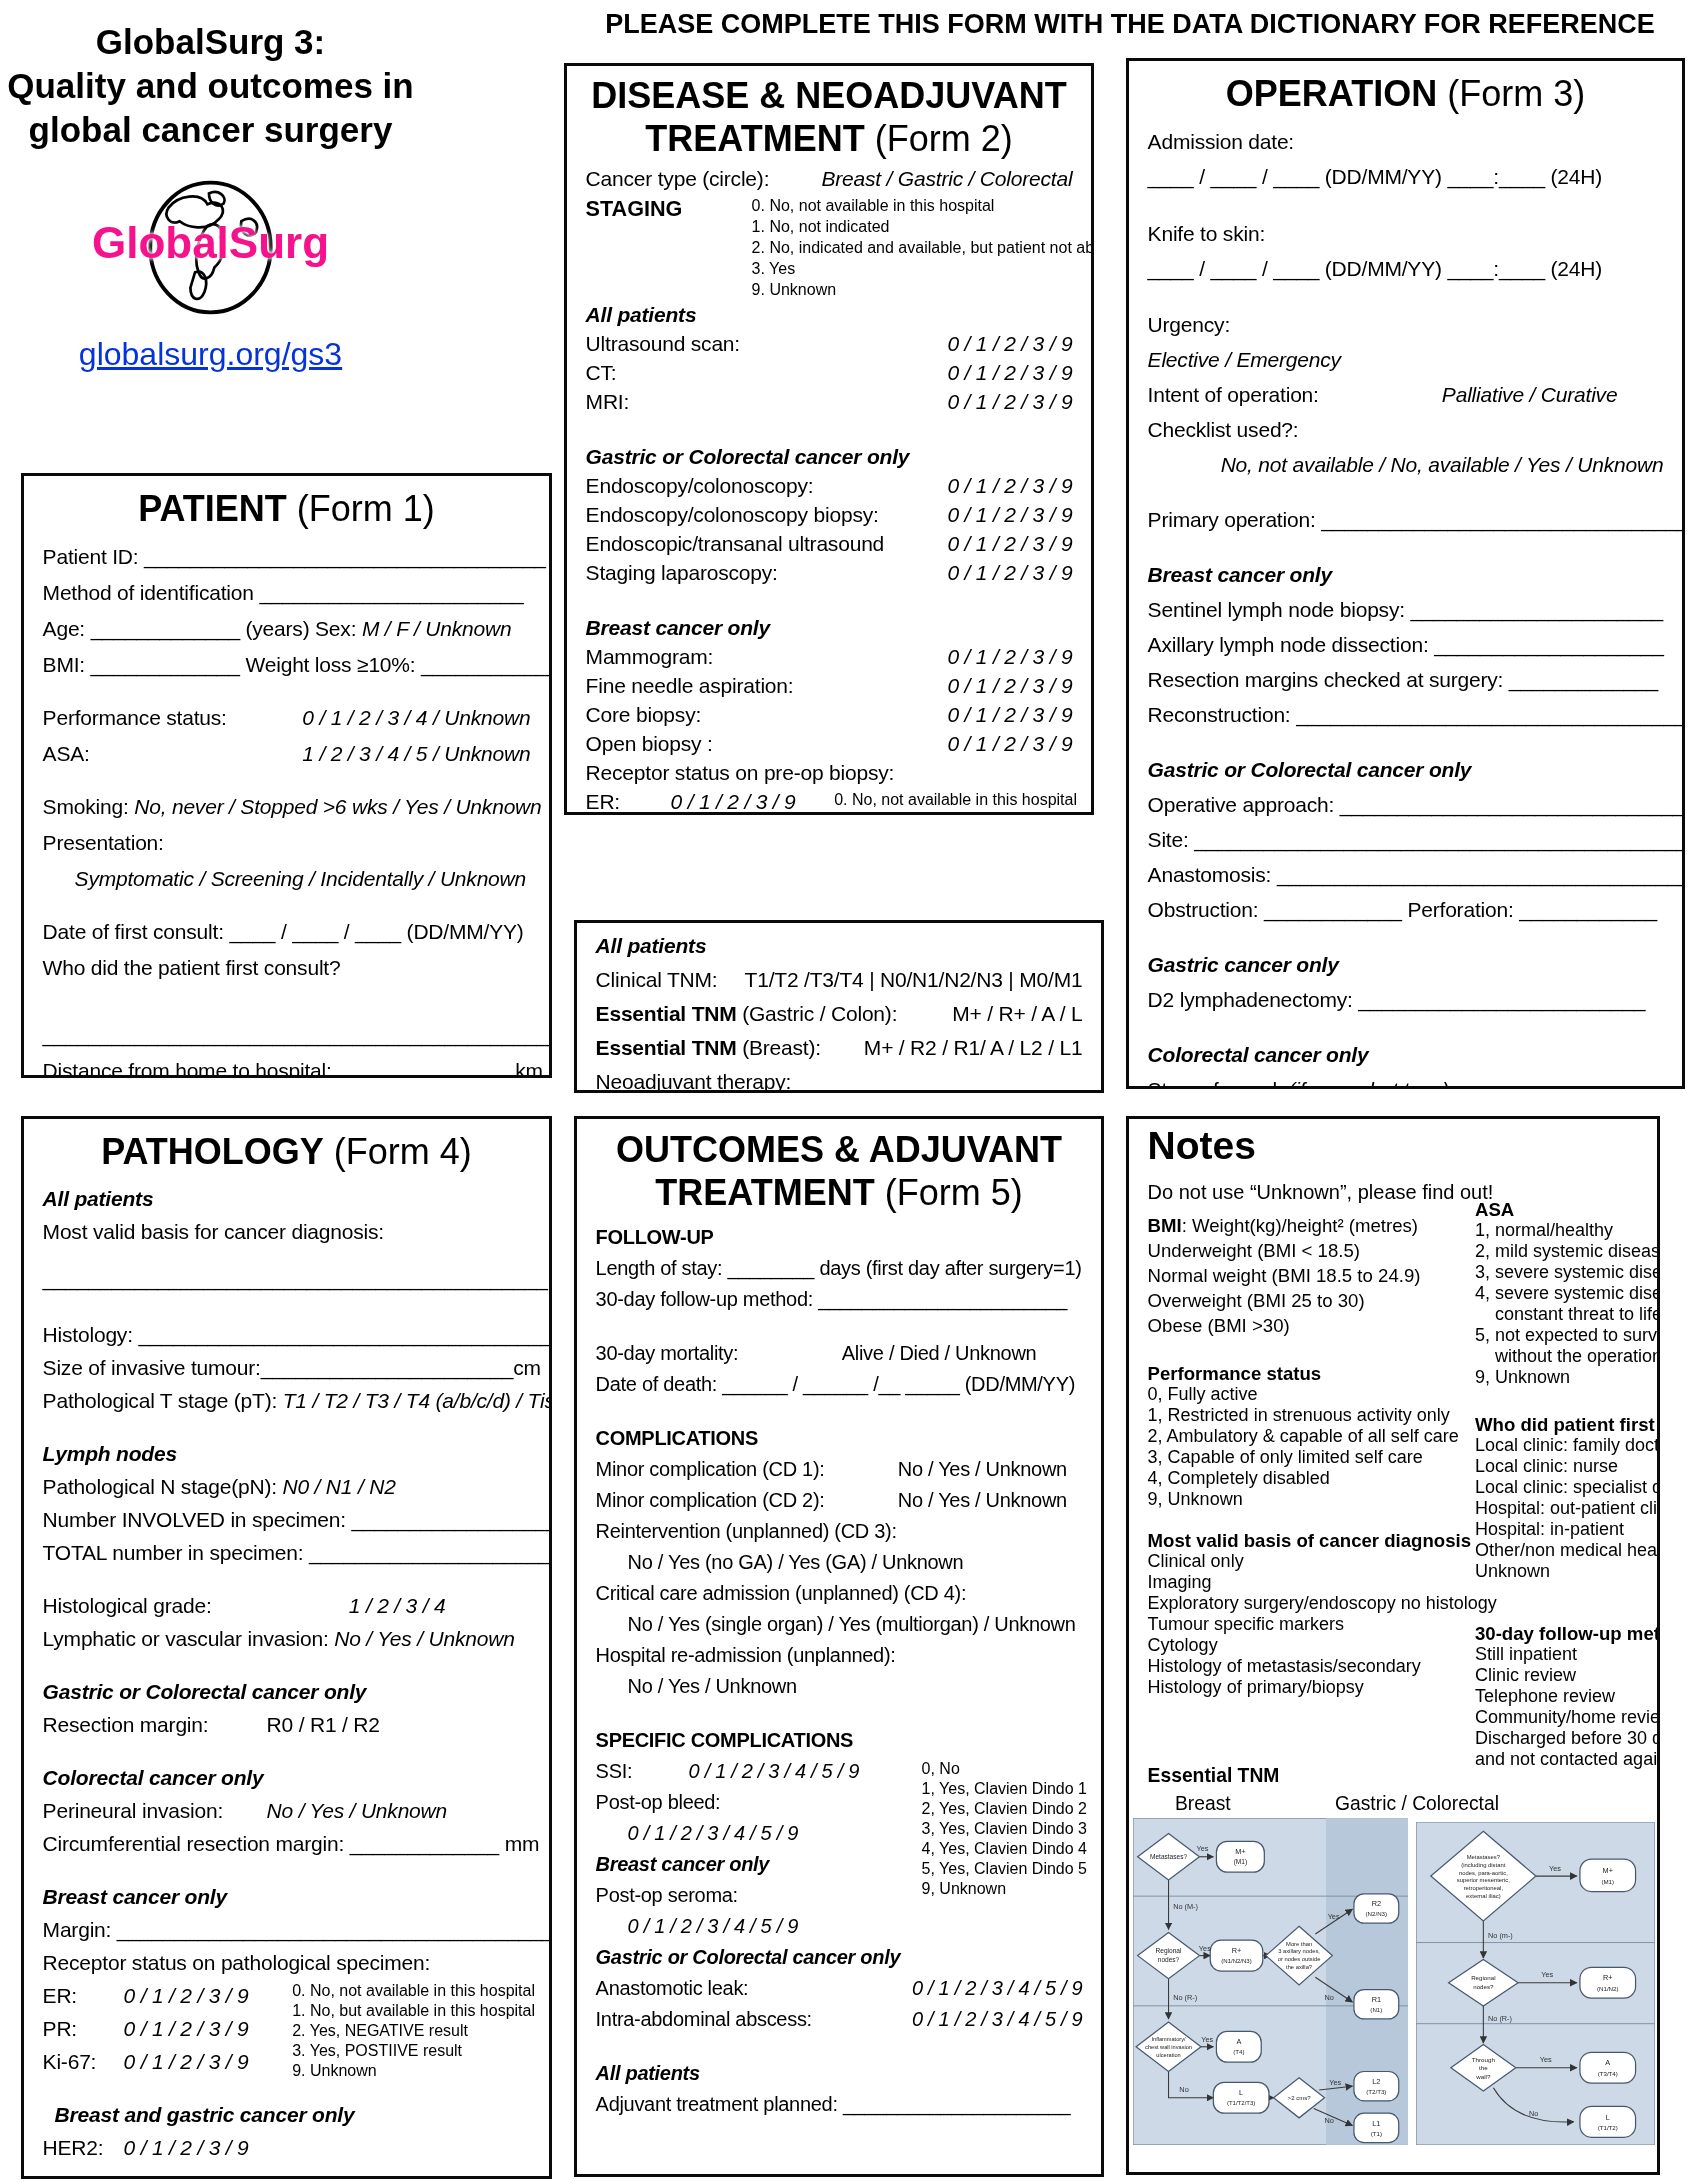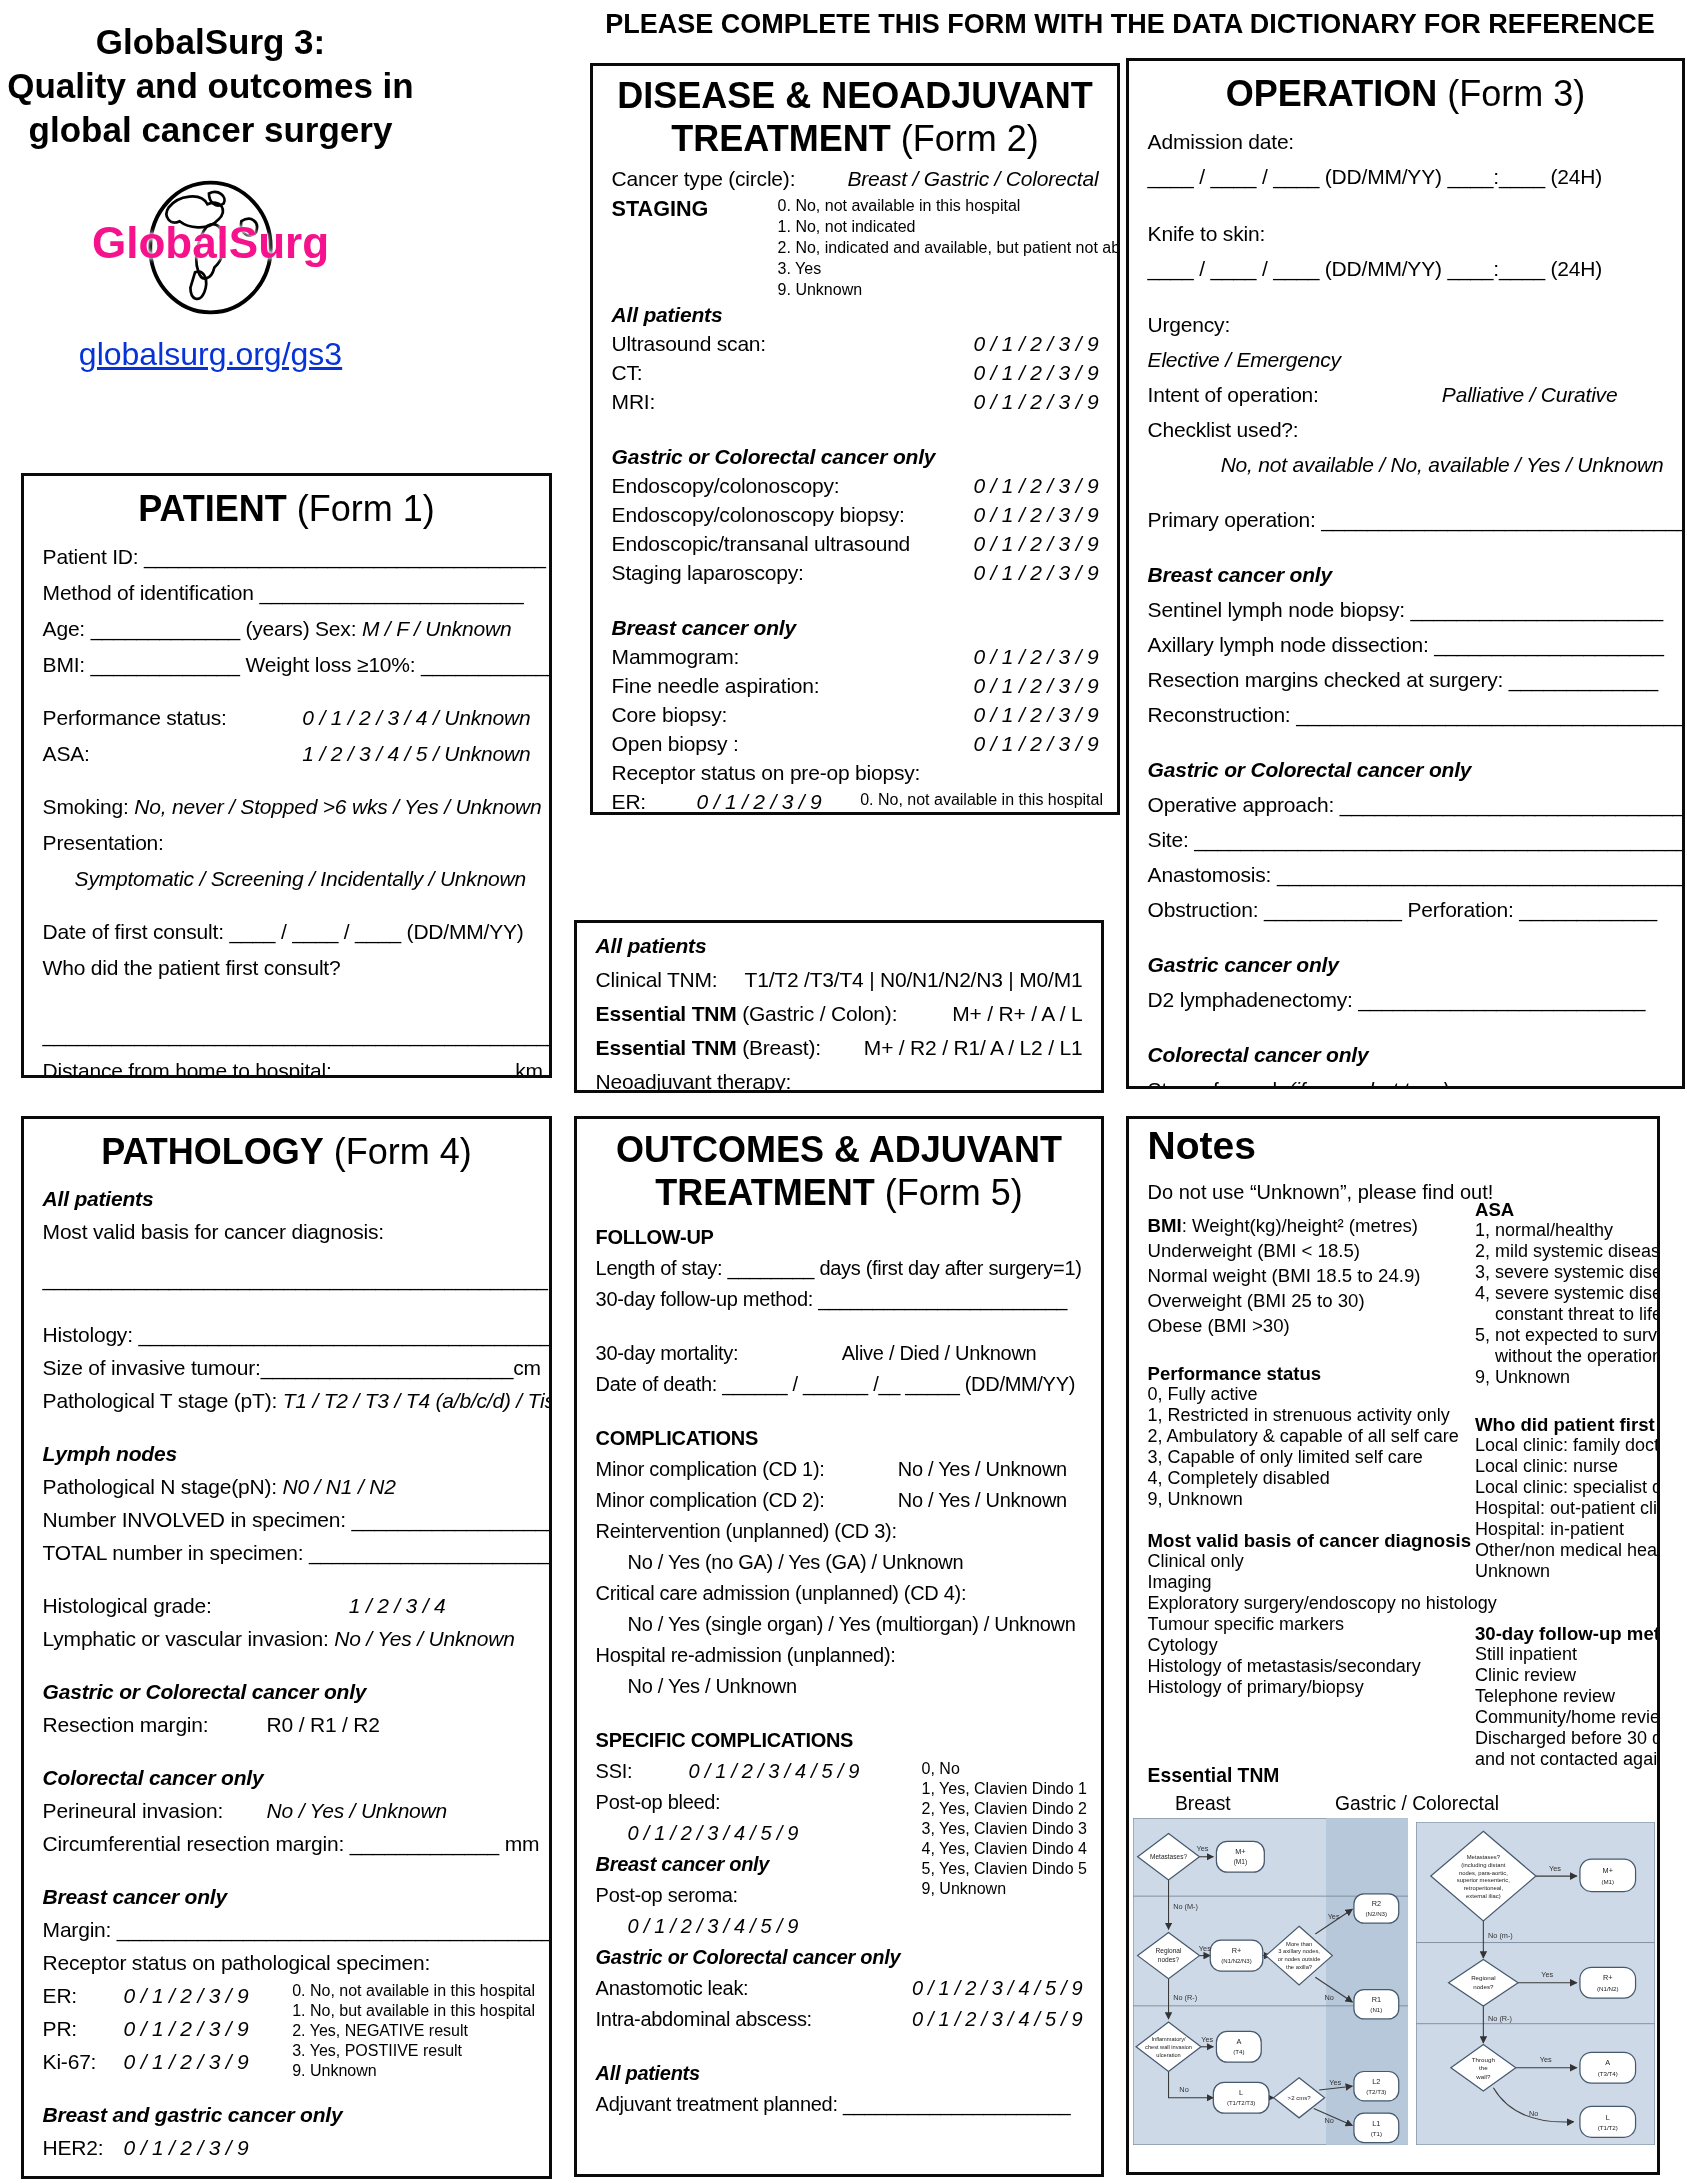--- a/index.html
+++ b/index.html
@@ -101,21 +101,21 @@
     </div>
   <div class="line" style="margin-top:17px;"><span>Smoking:</span>  <span class="opt">No, never / Stopped &gt;6 wks / Yes / Unknown</span></div>
   <div class="line">Presentation:</div>
   <div class="line opt ind">Symptomatic / Screening / Incidentally / Unknown</div>
   <div class="line" style="margin-top:17px;">Date of first consult: ____ / ____ / ____  (DD/MM/YY)</div>
   <div class="line">Who did the patient first consult?</div>
   <div class="line" style="margin-top:31px;">_______________________________________________</div>
   <div class="line">Distance from home to hospital: _______________ km</div>
 </section>
 
-<section class="panel" id="disease" style="left:590px;top:63px;width:530px;height:752px;">
+<section class="panel" id="disease" style="left:564px;top:63px;width:530px;height:752px;">
   <div class="ptitle"><span class="b">DISEASE &amp; NEOADJUVANT</span><br><span class="b">TREATMENT</span> <span>(Form 2)</span></div>
   <div class="line row">
       <span>Cancer type (circle):</span>
       <span class="opt">Breast  /  Gastric  /  Colorectal</span>
     </div>
   <div class="stagrow">
     <span class="staglab">STAGING</span>
     <span>
       <div class="sm">0. No, not available in this hospital</div>
       <div class="sm">1. No, not indicated</div>
@@ -267,21 +267,21 @@
       <div>0. No, not available in this hospital</div>
       <div>1. No, but available in this hospital</div>
       <div>2. Yes, NEGATIVE result</div>
       <div>3. Yes, POSTIIVE result</div>
       <div>9. Unknown</div>
     </div>
     <div class="line"><span style="display:inline-block;width:81px;">ER:</span><span class="opt">0 / 1 / 2  / 3 / 9</span></div>
     <div class="line"><span style="display:inline-block;width:81px;">PR:</span><span class="opt">0 / 1 / 2  / 3 / 9</span></div>
     <div class="line"><span style="display:inline-block;width:81px;">Ki-67:</span><span class="opt">0 / 1 / 2  / 3 / 9</span></div>
   </div>
-  <div class="line bih" style="margin-top:20px;">Breast and gastric cancer only</div>
+  <div class="line bih" style="margin-top:20px;margin-left:12px;">Breast and gastric cancer only</div>
   <div class="line"><span style="display:inline-block;width:81px;">HER2:</span><span class="opt">0 / 1 / 2  / 3 / 9</span></div>
 </section>
 
 <section class="panel" id="outcomes" style="left:574px;top:1116px;width:530px;height:1061px;">
   <div class="ptitle"><span class="b">OUTCOMES &amp; ADJUVANT</span><br><span class="b">TREATMENT</span> <span>(Form 5)</span></div>
   <div class="line b" style="margin-top:7.7px;">FOLLOW-UP</div>
   <div class="line">Length of stay: ________ days (first day after surgery=1)</div>
   <div class="line">30-day follow-up method: _______________________</div>
   <div class="line row" style="margin-top:23px;">
       <span>30-day mortality:</span>

